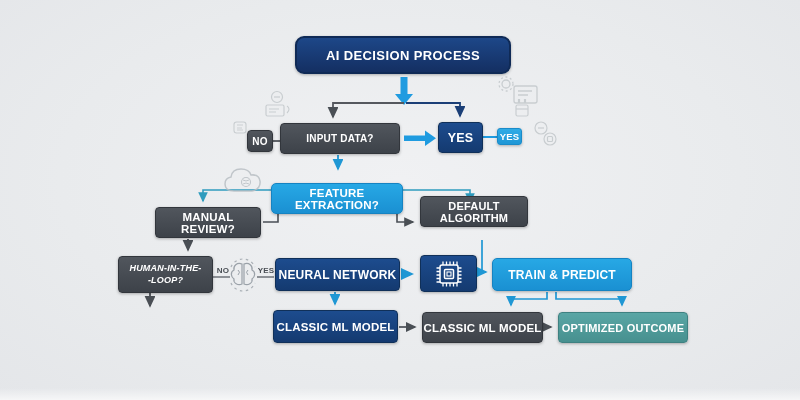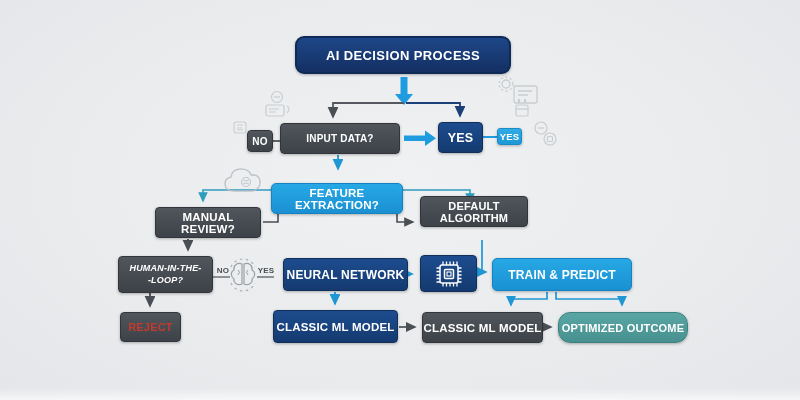--- a/index.html
+++ b/index.html
@@ -12,34 +12,34 @@
     background:linear-gradient(180deg,rgba(255,255,255,0),rgba(255,255,255,.65));pointer-events:none;}
   svg.overlay{position:absolute;left:0;top:0;}
   .box{
     position:absolute;display:flex;align-items:center;justify-content:center;
     color:#fff;font-weight:bold;text-align:center;box-sizing:border-box;
     box-shadow:0 1px 3px rgba(0,0,0,.28);letter-spacing:.2px;
   }
   .dark{background:linear-gradient(180deg,#51565d,#3d4249);border:1px solid #32363c;border-radius:4px;}
   .navy{background:linear-gradient(180deg,#1d4c8e,#143a70);border:1px solid #103059;border-radius:4px;}
   .blue{background:linear-gradient(180deg,#27a8e5,#1a90d2);border:1px solid #1583c2;border-radius:5px;}
-  .teal{background:linear-gradient(180deg,#59a6a5,#47908f);border:1px solid #3e8181;border-radius:12px;}
+  .teal{background:linear-gradient(180deg,#59a6a5,#47908f);border:1px solid #3e8181;border-radius:4px;}
 
   .n-title{left:295px;top:36px;width:216px;height:38px;font-size:13px;border-radius:9px;
     background:linear-gradient(180deg,#1d4788,#142f62);border:2px solid #0f2a56;letter-spacing:.4px;}
   .n-no{left:247px;top:130px;width:26px;height:22px;font-size:10px;}
   .n-input{left:280px;top:123px;width:120px;height:31px;font-size:10px;}
   .n-yes{left:438px;top:122px;width:45px;height:31px;font-size:12.5px;}
   .n-yes2{left:497px;top:128px;width:25px;height:17px;font-size:9.5px;border-radius:3px;
     background:linear-gradient(180deg,#2fabe6,#1f97d6);border:1px solid #1a8bc9;}
   .n-fe{left:271px;top:175px;width:132px;height:31px;font-size:11.5px;margin-top:8px;}
   .n-manual{left:155px;top:207px;width:106px;height:31px;font-size:11.5px;}
   .n-default{left:420px;top:196px;width:108px;height:31px;font-size:11px;}
   .n-hitl{left:118px;top:256px;width:95px;height:37px;font-size:9px;flex-direction:column;line-height:1.3;font-style:italic;}
-  .n-nn{left:283px;top:258px;width:125px;height:33px;font-size:12px;}
+  .n-nn{left:275px;top:258px;width:125px;height:33px;font-size:12px;}
   .n-chip{left:420px;top:255px;width:57px;height:37px;}
   .n-tp{left:492px;top:258px;width:140px;height:33px;font-size:12px;}
   .n-reject{left:120px;top:312px;width:61px;height:30px;font-size:11px;color:#c23b2e;}
   .n-cml1{left:273px;top:310px;width:125px;height:33px;font-size:11.5px;}
   .n-cml2{left:422px;top:312px;width:121px;height:31px;font-size:11.5px;}
   .n-opt{left:558px;top:312px;width:130px;height:31px;font-size:11px;}
 
   .edge-label{position:absolute;font-size:8px;font-weight:bold;color:#4a4f55;letter-spacing:.2px;}
   .el-no{left:213px;top:266px;width:20px;text-align:center;}
   .el-yes{left:254px;top:266px;width:24px;text-align:center;}
@@ -185,21 +185,20 @@
           <path d="M11,8 L11,4.5 M14.5,8 L14.5,4.5 M18,8 L18,4.5 M21.5,8 L21.5,4.5 M25,8 L25,4.5"></path>
           <path d="M11,26 L11,29.5 M14.5,26 L14.5,29.5 M18,26 L18,29.5 M21.5,26 L21.5,29.5 M25,26 L25,29.5"></path>
           <path d="M8,11 L4.5,11 M8,14.5 L4.5,14.5 M8,18 L4.5,18 M8,21.5 L4.5,21.5 M8,25 L4.5,25"></path>
           <path d="M26,11 L29.5,11 M26,14.5 L29.5,14.5 M26,18 L29.5,18 M26,21.5 L29.5,21.5 M26,25 L29.5,25"></path>
         </g>
       </g>
     </svg>
   </div>
   <div class="box blue n-tp">TRAIN &amp; PREDICT</div>
 
-  <div class="box dark n-reject">REJECT</div>
   <div class="box navy n-cml1">CLASSIC ML MODEL</div>
   <div class="box dark n-cml2">CLASSIC ML MODEL</div>
   <div class="box teal n-opt">OPTIMIZED OUTCOME</div>
 
   <div class="edge-label el-no">NO</div>
   <div class="edge-label el-yes">YES</div>
 
 </div>
 
 </body></html>

